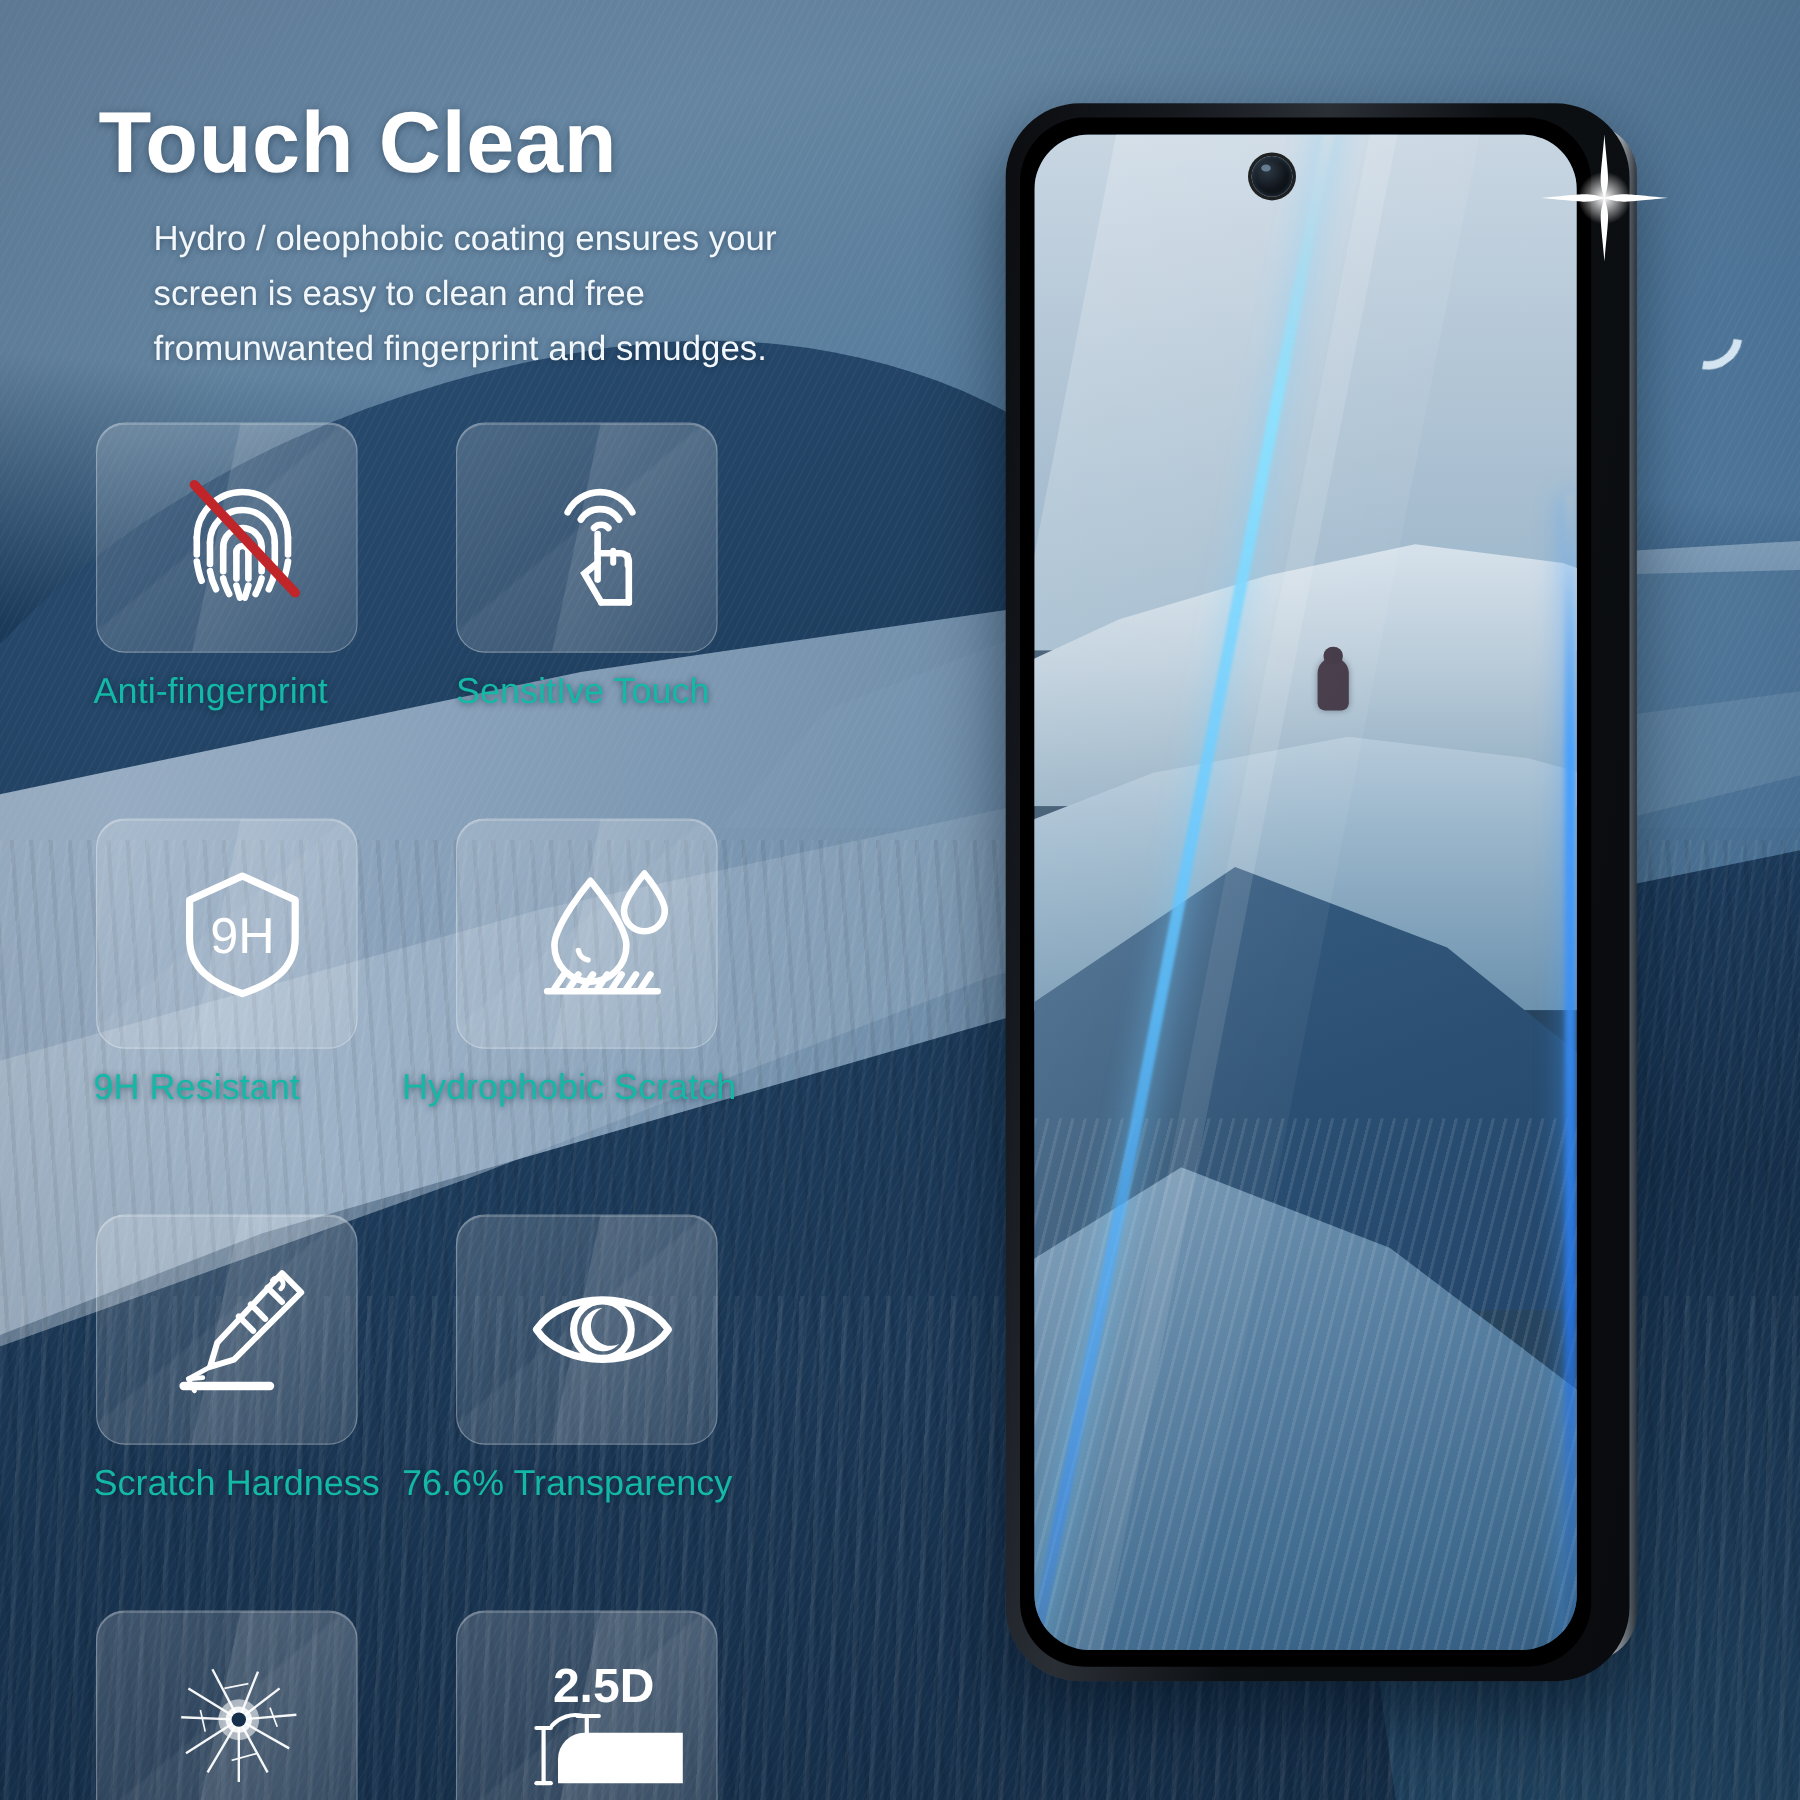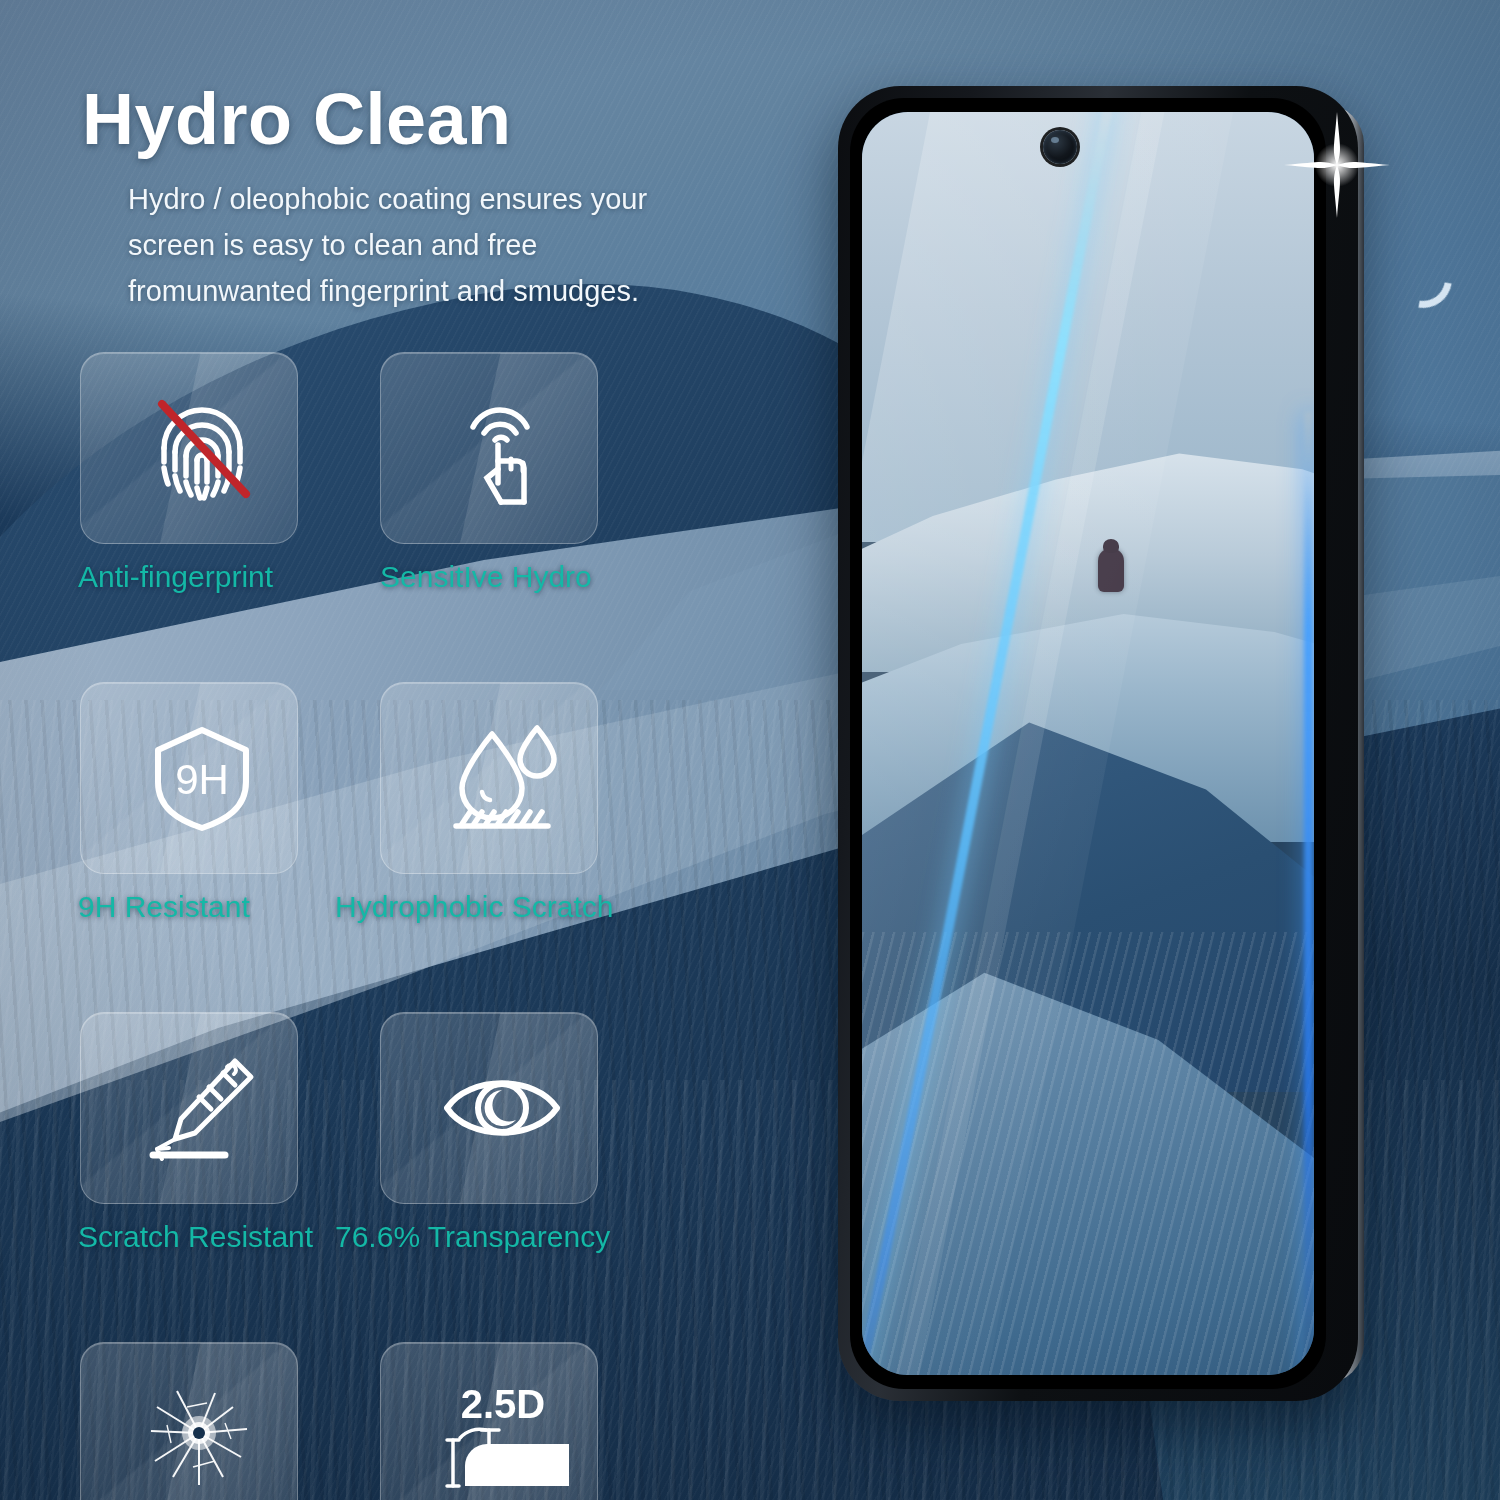--- a/index.html
+++ b/index.html
@@ -169,21 +169,21 @@
     <div class="dune-dark"></div>
     <div class="dune-far"></div>
     <div class="ridge-bright"></div>
     <div class="ridge-bright2"></div>
     <div class="ripples"></div>
     <div class="ripples2"></div>
     <div class="fine-hatch"></div>
     <div class="vign"></div>
   </div>
 
-  <div class="headline">Hydro Clean</div>
+  <div class="headline">Touch Clean</div>
   <div class="subcopy">Hydro / oleophobic coating ensures your screen is easy to clean and free fromunwanted fingerprint and smudges.</div>
 
   <div class="grid">
 
     <div class="frow">
       <div class="fcell">
         <div class="tile">
           <div class="shine"></div>
           <svg width="120" height="120" viewBox="0 0 120 120">
             <g fill="none" stroke="#ffffff" stroke-width="5.5" stroke-linecap="round">
@@ -224,21 +224,21 @@
               <path d="M52 51a8 8 0 0 1 12 0"></path>
               <path d="M55 56v38"></path>
               <path d="M55 80l-11 9 14 24"></path>
               <path d="M55 72h19a7 7 0 0 1 7 7v34"></path>
               <path d="M68 70v10" stroke-width="5"></path>
               <path d="M80 74v8" stroke-width="5"></path>
               <path d="M58 113h23"></path>
             </g>
           </svg>
         </div>
-        <div class="flabel">SensitIve Hydro</div>
+        <div class="flabel">SensitIve Touch</div>
       </div>
     </div>
 
     <div class="frow">
       <div class="fcell">
         <div class="tile">
           <div class="shine"></div>
           <svg width="120" height="120" viewBox="0 0 120 120">
             <path d="M60 12 L104 32 V64 c0 26 -20 38 -44 46 C36 102 16 90 16 64 V32 Z" fill="none" stroke="#ffffff" stroke-width="6" stroke-linejoin="round"></path>
             <text x="60" y="76" text-anchor="middle" font-family="Liberation Sans, sans-serif" font-size="42" fill="#ffffff">9H</text>
@@ -280,21 +280,21 @@
               <path d="M84 28 L96 40"></path>
               <path d="M70 42 L82 54"></path>
               <path d="M60 52 L72 64"></path>
               <path d="M88 22a5 5 0 1 1 7 7" stroke-width="4"></path>
               <path d="M14 110h72" stroke-width="7"></path>
               <path d="M40 92 L18 104" stroke-width="4"></path>
               <path d="M18 104 l12 -1 M18 104 l5 10" stroke-width="4"></path>
             </g>
           </svg>
         </div>
-        <div class="flabel wide">Scratch Resistant</div>
+        <div class="flabel wide">Scratch Hardness</div>
       </div>
 
       <div class="fcell col2">
         <div class="tile">
           <div class="shine"></div>
           <svg width="126" height="110" viewBox="0 0 126 110">
             <path d="M8 55 C30 22 96 22 118 55 C96 88 30 88 8 55 Z" fill="none" stroke="#ffffff" stroke-width="6" stroke-linejoin="round"></path>
             <circle cx="63" cy="55" r="24" fill="none" stroke="#ffffff" stroke-width="6"></circle>
             <path d="M63 37 a18 18 0 1 0 14 30 a14 14 0 1 1 -14 -30 Z" fill="#ffffff"></path>
           </svg>

